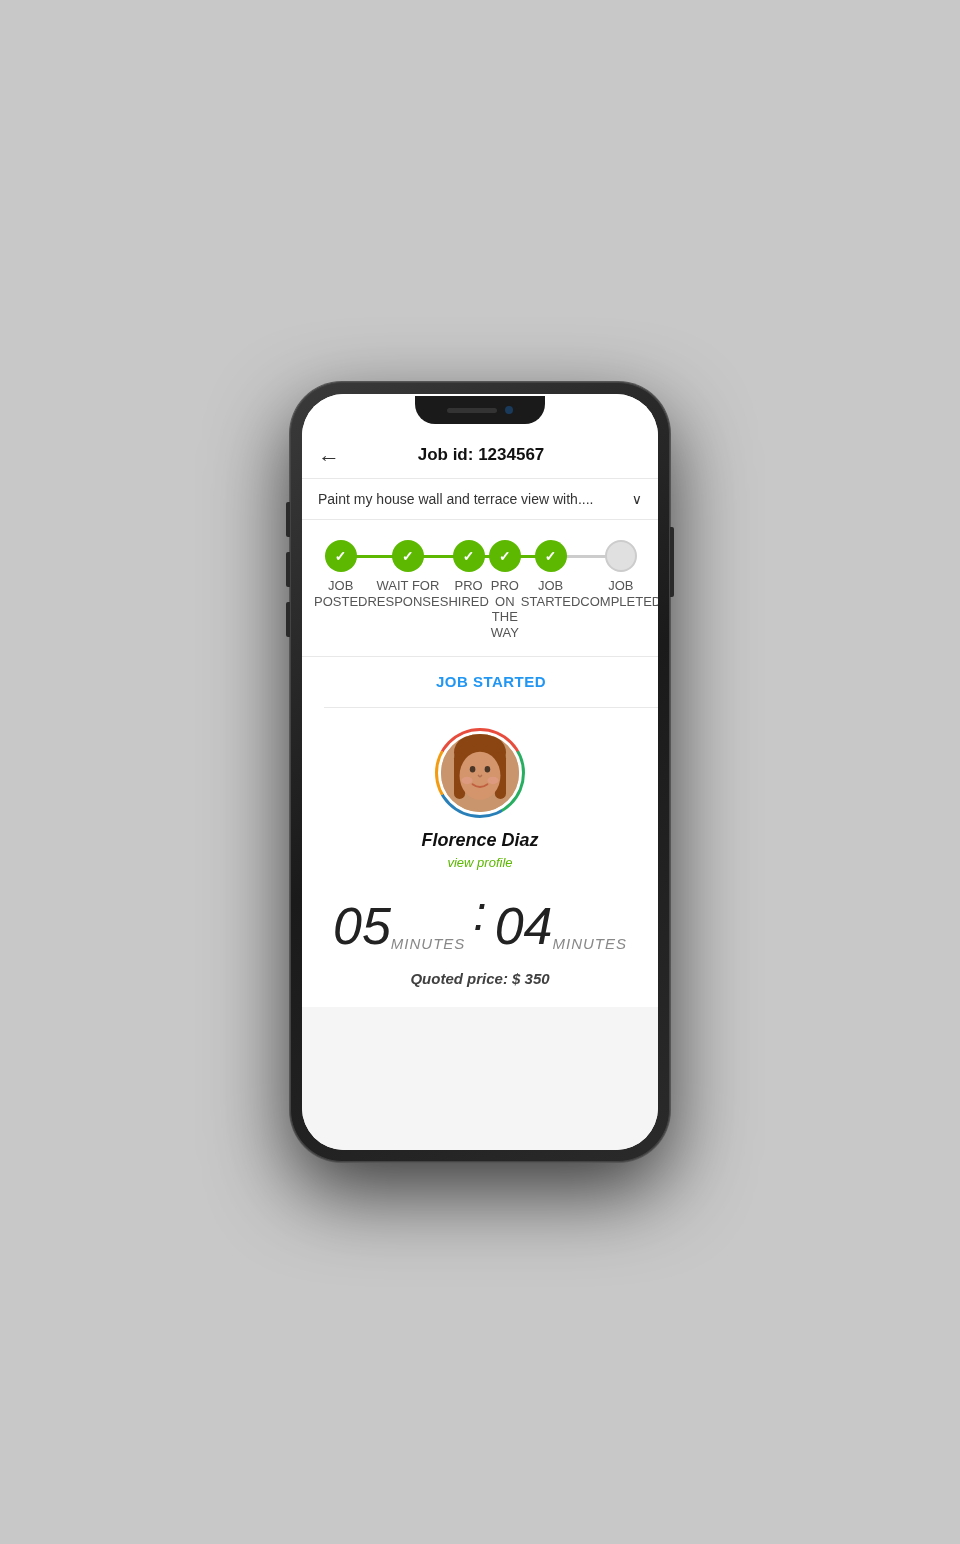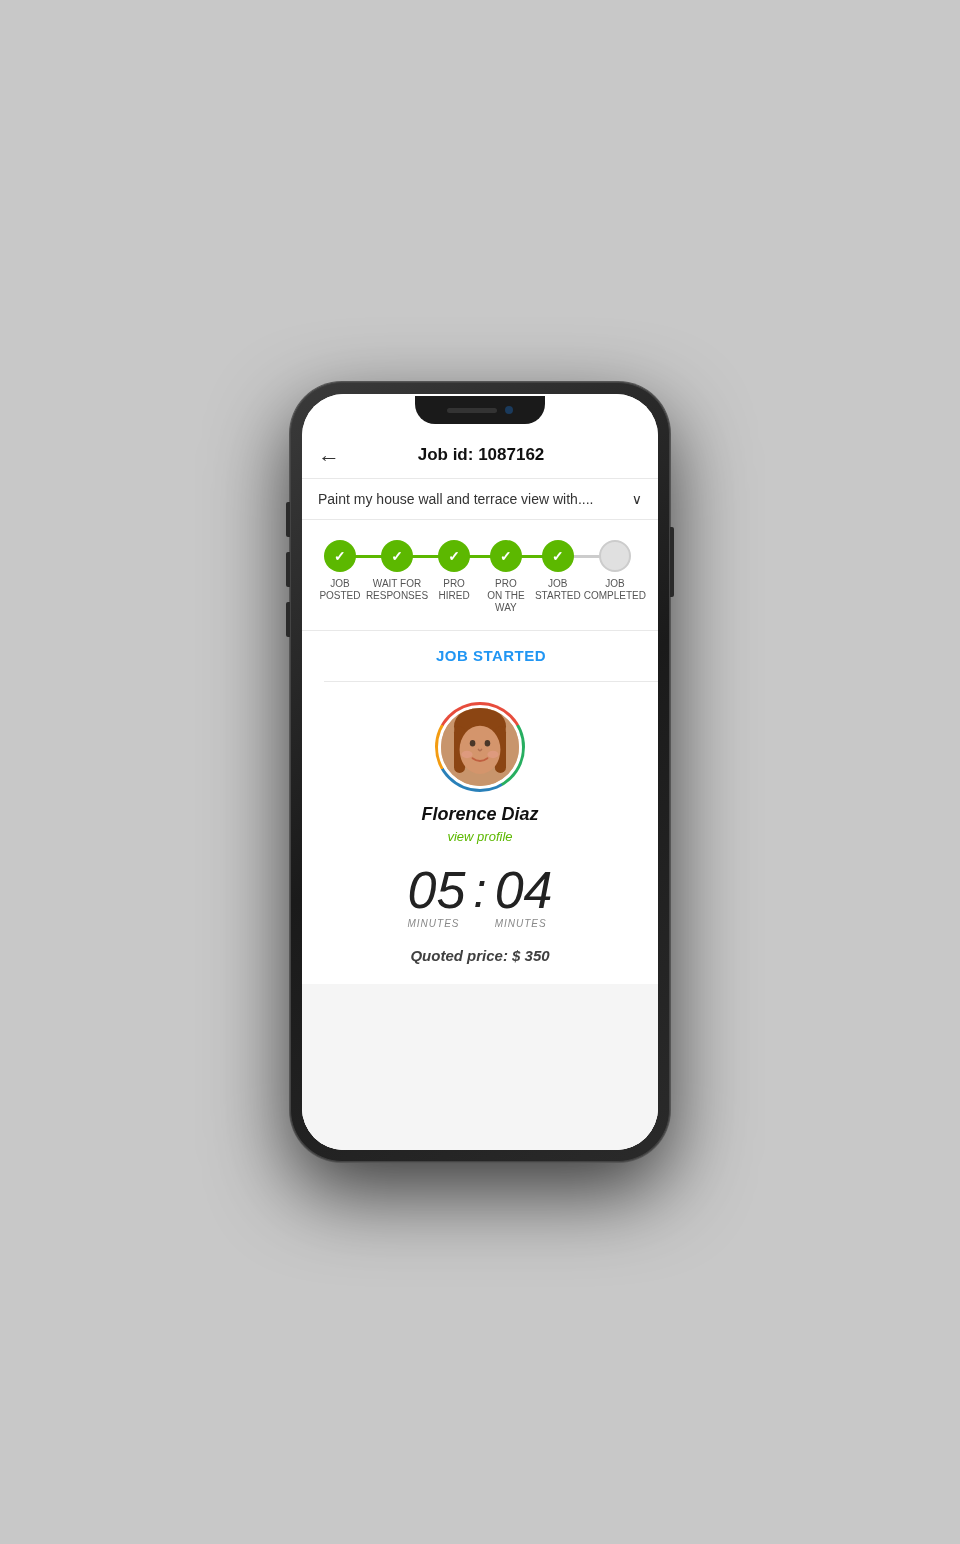--- a/index.html
+++ b/index.html
@@ -197,21 +197,21 @@
     }
     .step-connector.pending {
       background: #ccc;
     }
     .step-item:last-child .step-connector {
       display: none;
     }
 
     .step-label {
       margin-top: 6px;
-      font-size: 10px;
+      font-size: 13px;
       color: #555;
       text-align: center;
       line-height: 1.2;
       font-weight: 500;
     }
 
     
     .status-section {
       padding: 16px;
       text-align: center;
@@ -283,31 +283,31 @@
 
     
     .timer-container {
       display: flex;
       align-items: flex-end;
       gap: 8px;
       margin-bottom: 4px;
     }
     .timer-block {
       display: flex;
-      flex-direction: column;
-      align-items: flex-start;
+      flex-direction: row;
+      align-items: flex-end;
     }
     .timer-digits {
       font-size: 52px;
       font-weight: 300;
       color: #222;
       line-height: 1;
     }
     .timer-unit {
-      font-size: 10px;
+      font-size: 15px;
       color: #888;
       letter-spacing: 1px;
       font-weight: 500;
       margin-top: 2px;
     }
     .timer-colon {
       font-size: 48px;
       font-weight: 300;
       color: #222;
       line-height: 1;
@@ -337,21 +337,21 @@
       <div class="notch">
         <div class="notch-speaker"></div>
         <div class="notch-camera"></div>
       </div>
     </div>
 
     <div class="screen-content">
 
       <div class="header">
         <span class="back-btn">←</span>
-        <span class="header-title">Job id: 1087162</span>
+        <span class="header-title">Job id: 1234567</span>
       </div>
 
       <div class="job-desc-row">
         <span class="job-desc-text">Paint my house wall and terrace view with....</span>
         <span class="chevron-icon">∨</span>
       </div>
 
       <div class="progress-section">
         <div class="steps-container">
 

